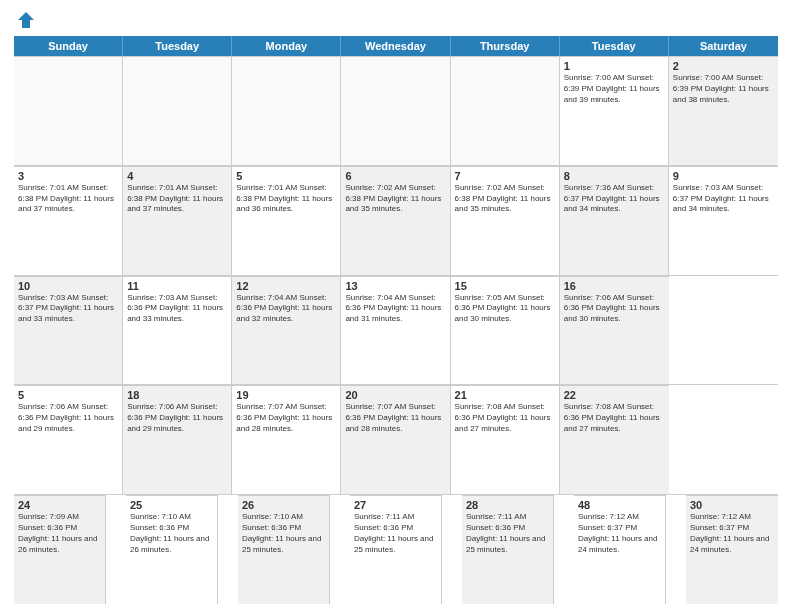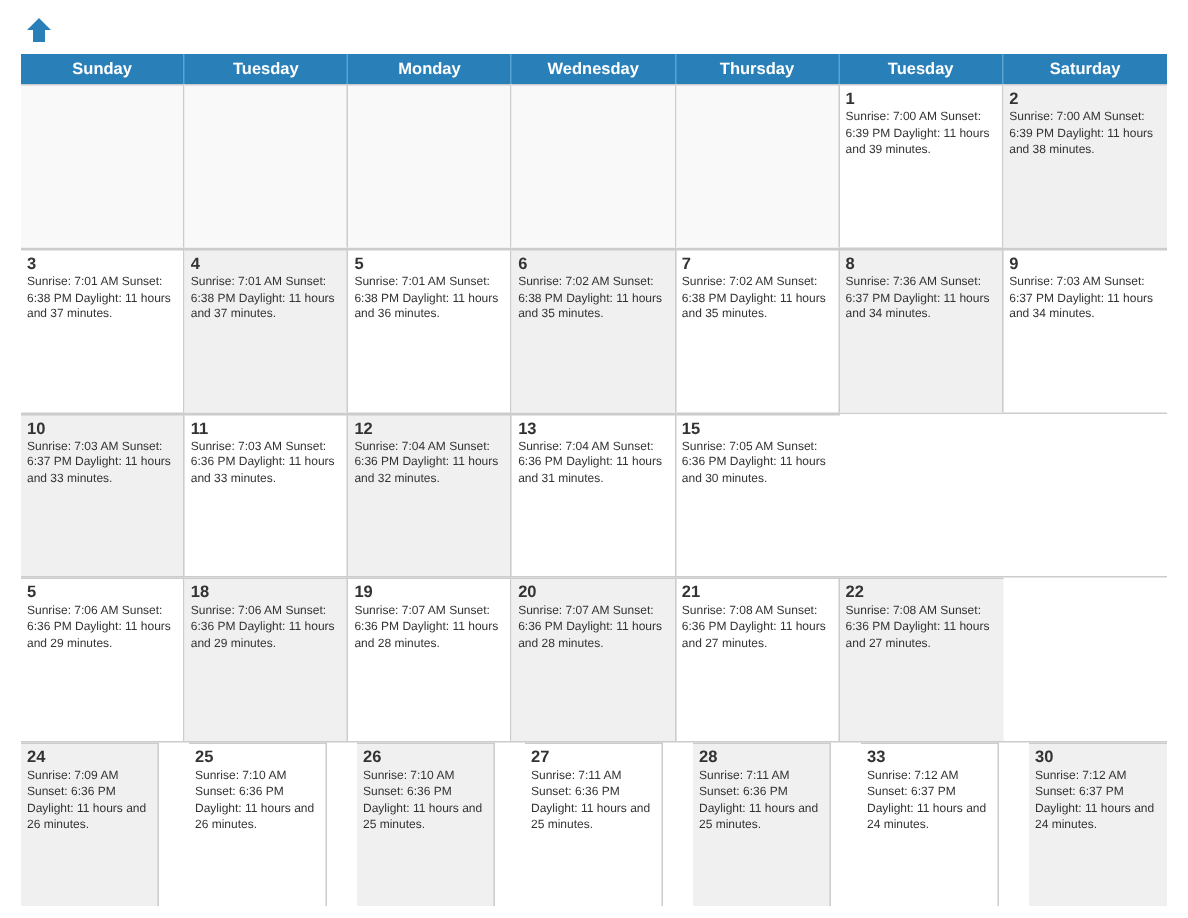--- a/index.html
+++ b/index.html
@@ -233,20 +233,26 @@
             <div class="day-info">Sunrise: 7:04 AM
 Sunset: 6:36 PM
 Daylight: 11 hours and 31 minutes.</div>
           </div>
           <div class="cal-cell">
             <span class="day-num">15</span>
             <div class="day-info">Sunrise: 7:05 AM
 Sunset: 6:36 PM
 Daylight: 11 hours and 30 minutes.</div>
           </div>
+          <div class="cal-cell shaded">
+            <span class="day-num">16</span>
+            <div class="day-info">Sunrise: 7:06 AM
+Sunset: 6:36 PM
+Daylight: 11 hours and 30 minutes.</div>
+          </div>
         </div>
         <div class="cal-row">
           <div class="cal-cell">
             <span class="day-num">5</span>
             <div class="day-info">Sunrise: 7:06 AM
 Sunset: 6:36 PM
 Daylight: 11 hours and 29 minutes.</div>
           </div>
           <div class="cal-cell shaded">
             <span class="day-num">18</span>
@@ -304,21 +310,21 @@
 Sunset: 6:36 PM
 Daylight: 11 hours and 25 minutes.</div>
           </div>
           <div class="cal-cell shaded">
             <span class="day-num">28</span>
             <div class="day-info">Sunrise: 7:11 AM
 Sunset: 6:36 PM
 Daylight: 11 hours and 25 minutes.</div>
           </div>
           <div class="cal-cell">
-            <span class="day-num">33</span>
+            <span class="day-num">48</span>
             <div class="day-info">Sunrise: 7:12 AM
 Sunset: 6:37 PM
 Daylight: 11 hours and 24 minutes.</div>
           </div>
           <div class="cal-cell shaded">
             <span class="day-num">30</span>
             <div class="day-info">Sunrise: 7:12 AM
 Sunset: 6:37 PM
 Daylight: 11 hours and 24 minutes.</div>
           </div>

